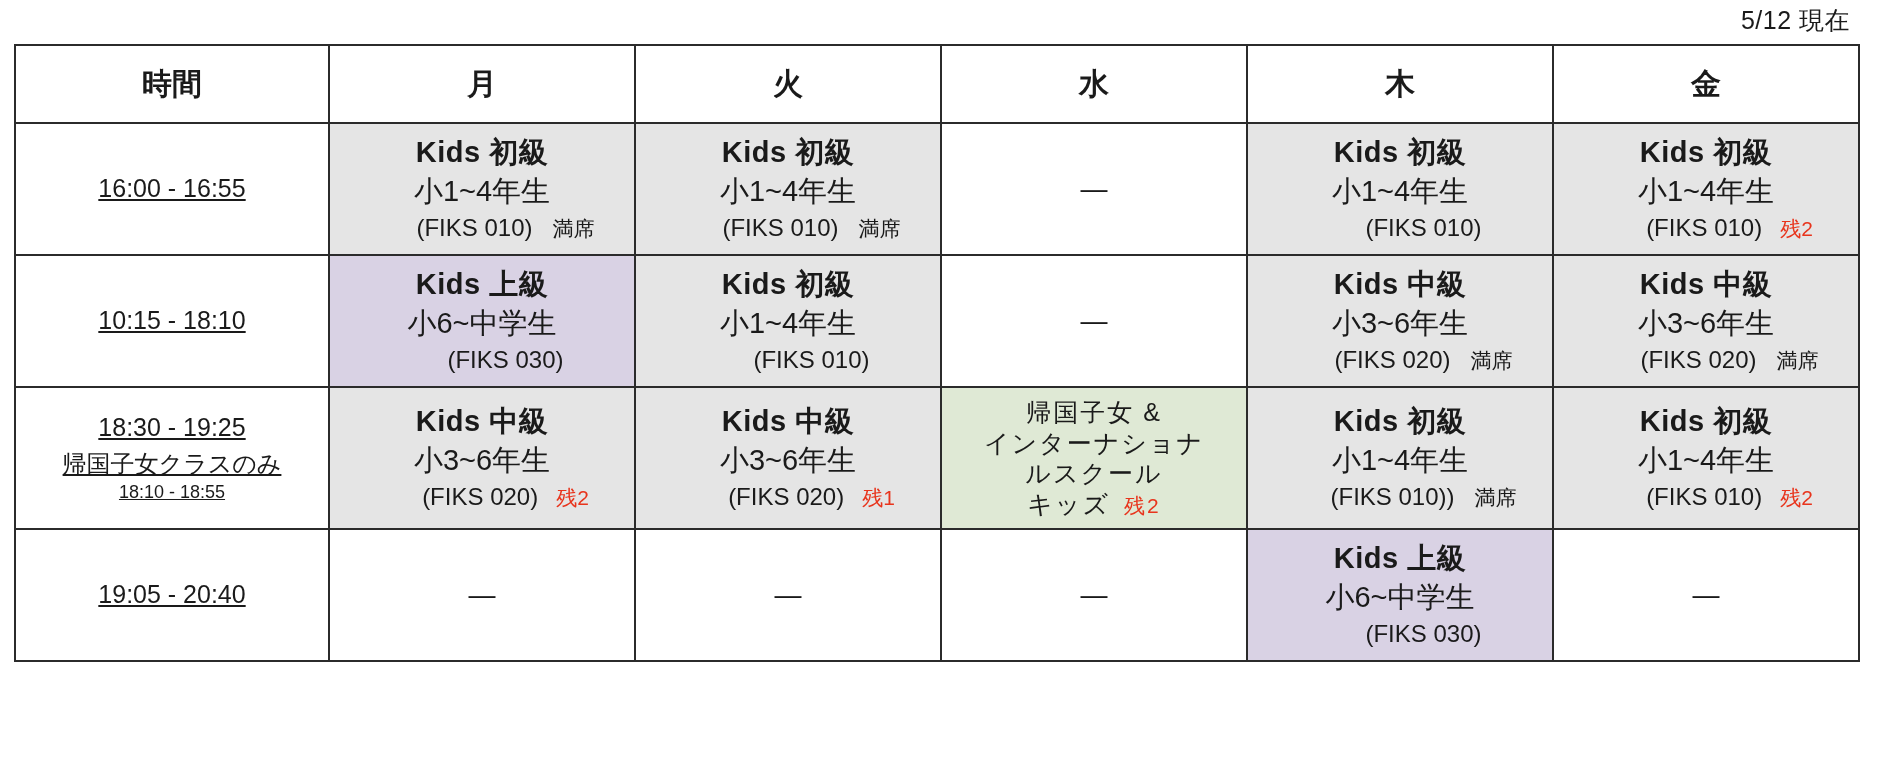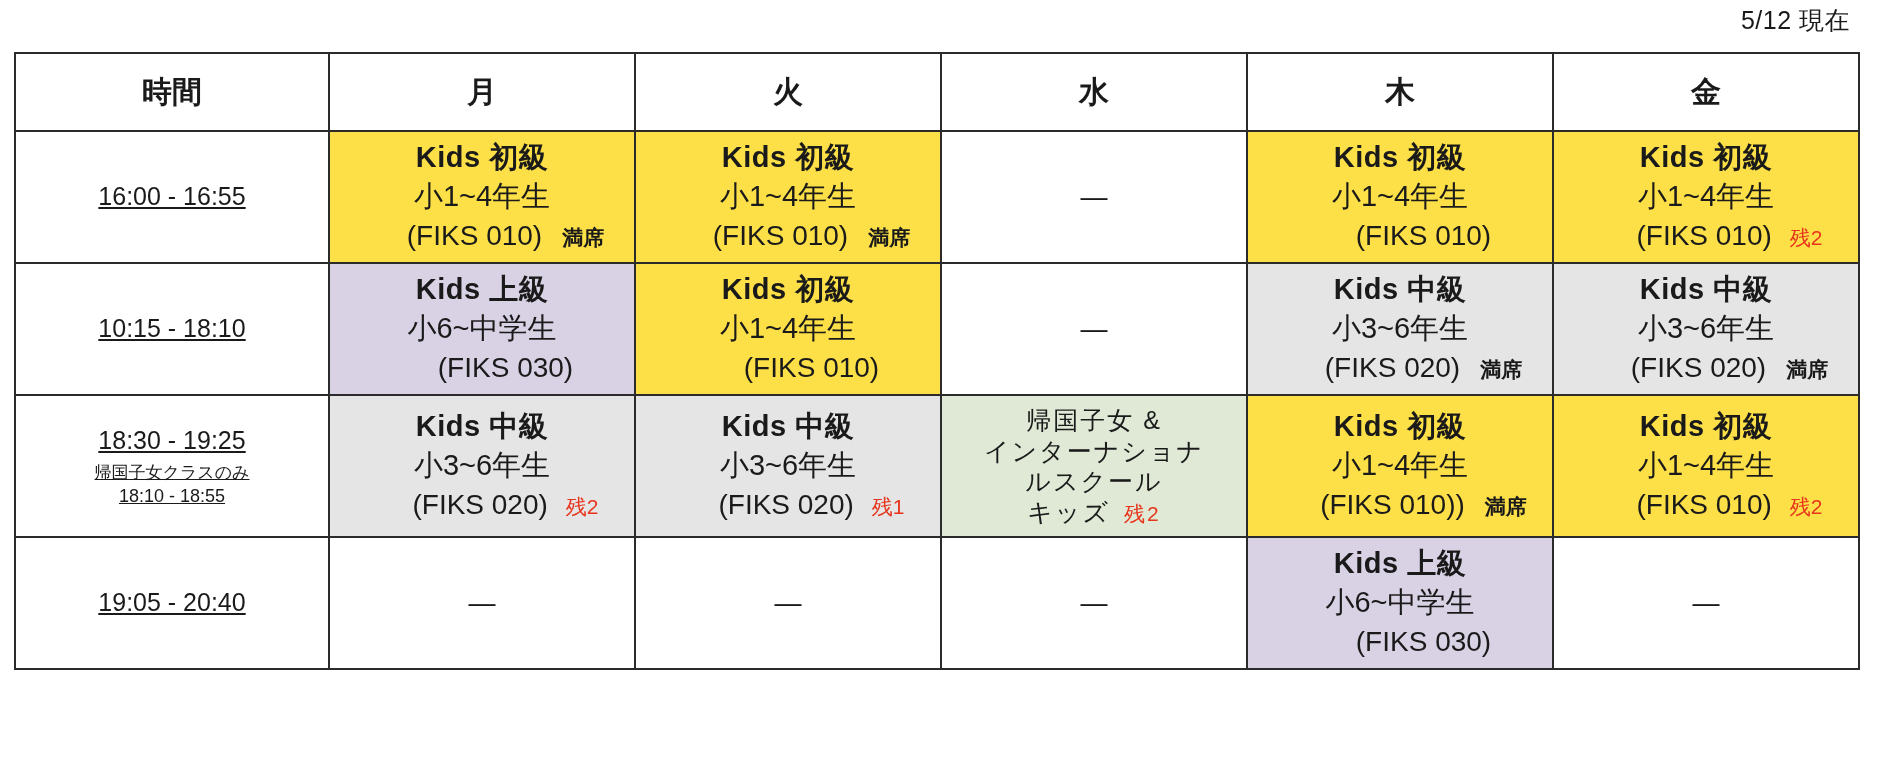--- a/index.html
+++ b/index.html
@@ -24,21 +24,21 @@
     position: absolute;
     top: 4px;
     right: 36px;
     font-size: 25px;
     color: #1a1a1a;
     letter-spacing: 0.5px;
   }
   table.schedule {
     position: absolute;
     left: 14px;
-    top: 52px;
+    top: 44px;
     width: 1844px;
     border-collapse: collapse;
     table-layout: fixed;
   }
   table.schedule td,
   table.schedule th {
     border: 2px solid #2b2b2b;
     padding: 0;
     vertical-align: middle;
     text-align: center;
@@ -57,21 +57,21 @@
 
   td.timecell {
     background: #ffffff;
     font-size: 25px;
     line-height: 1.25;
     padding: 8px 4px;
     text-decoration: underline;
   }
   td.timecell .sub1 {
     display: block;
-    font-size: 17px;
+    font-size: 24px;
     margin-top: 6px;
   }
   td.timecell .sub2 {
     display: block;
     font-size: 18px;
     margin-top: 2px;
   }
 
   td.cell {
     padding: 10px 6px;
@@ -95,41 +95,41 @@
     font-size: 29px;
     margin-top: 5px;
     line-height: 1.2;
   }
   .cbottom {
     margin-top: 5px;
     font-size: 20px;
     line-height: 1.2;
     white-space: nowrap;
   }
-  .ccode { font-size: 28px; margin-left: 47px; }
+  .ccode { font-size: 24px; margin-left: 47px; }
   .cfull {
     font-size: 21px;
-    font-weight: bold;
+    font-weight: normal;
     margin-left: 20px;
   }
   .cleft {
     font-size: 21px;
     color: #e8341c;
     margin-left: 18px;
   }
   .cleft-inline {
     font-size: 21px;
     color: #e8341c;
     margin-left: 14px;
   }
   .dash {
     font-size: 27px;
     color: #1a1a1a;
   }
-  .bg-blue   { background: #fde047; }
+  .bg-blue   { background: #e5e5e5; }
   .bg-purple { background: #d9d2e4; }
   .bg-cream  { background: #e5e5e5; }
   .bg-green  { background: #dfe9d5; margin-left: 27px; }
   .bg-white  { background: #ffffff; }
 </style>
 </head>
 <body>
 
 <div class="page">
 

